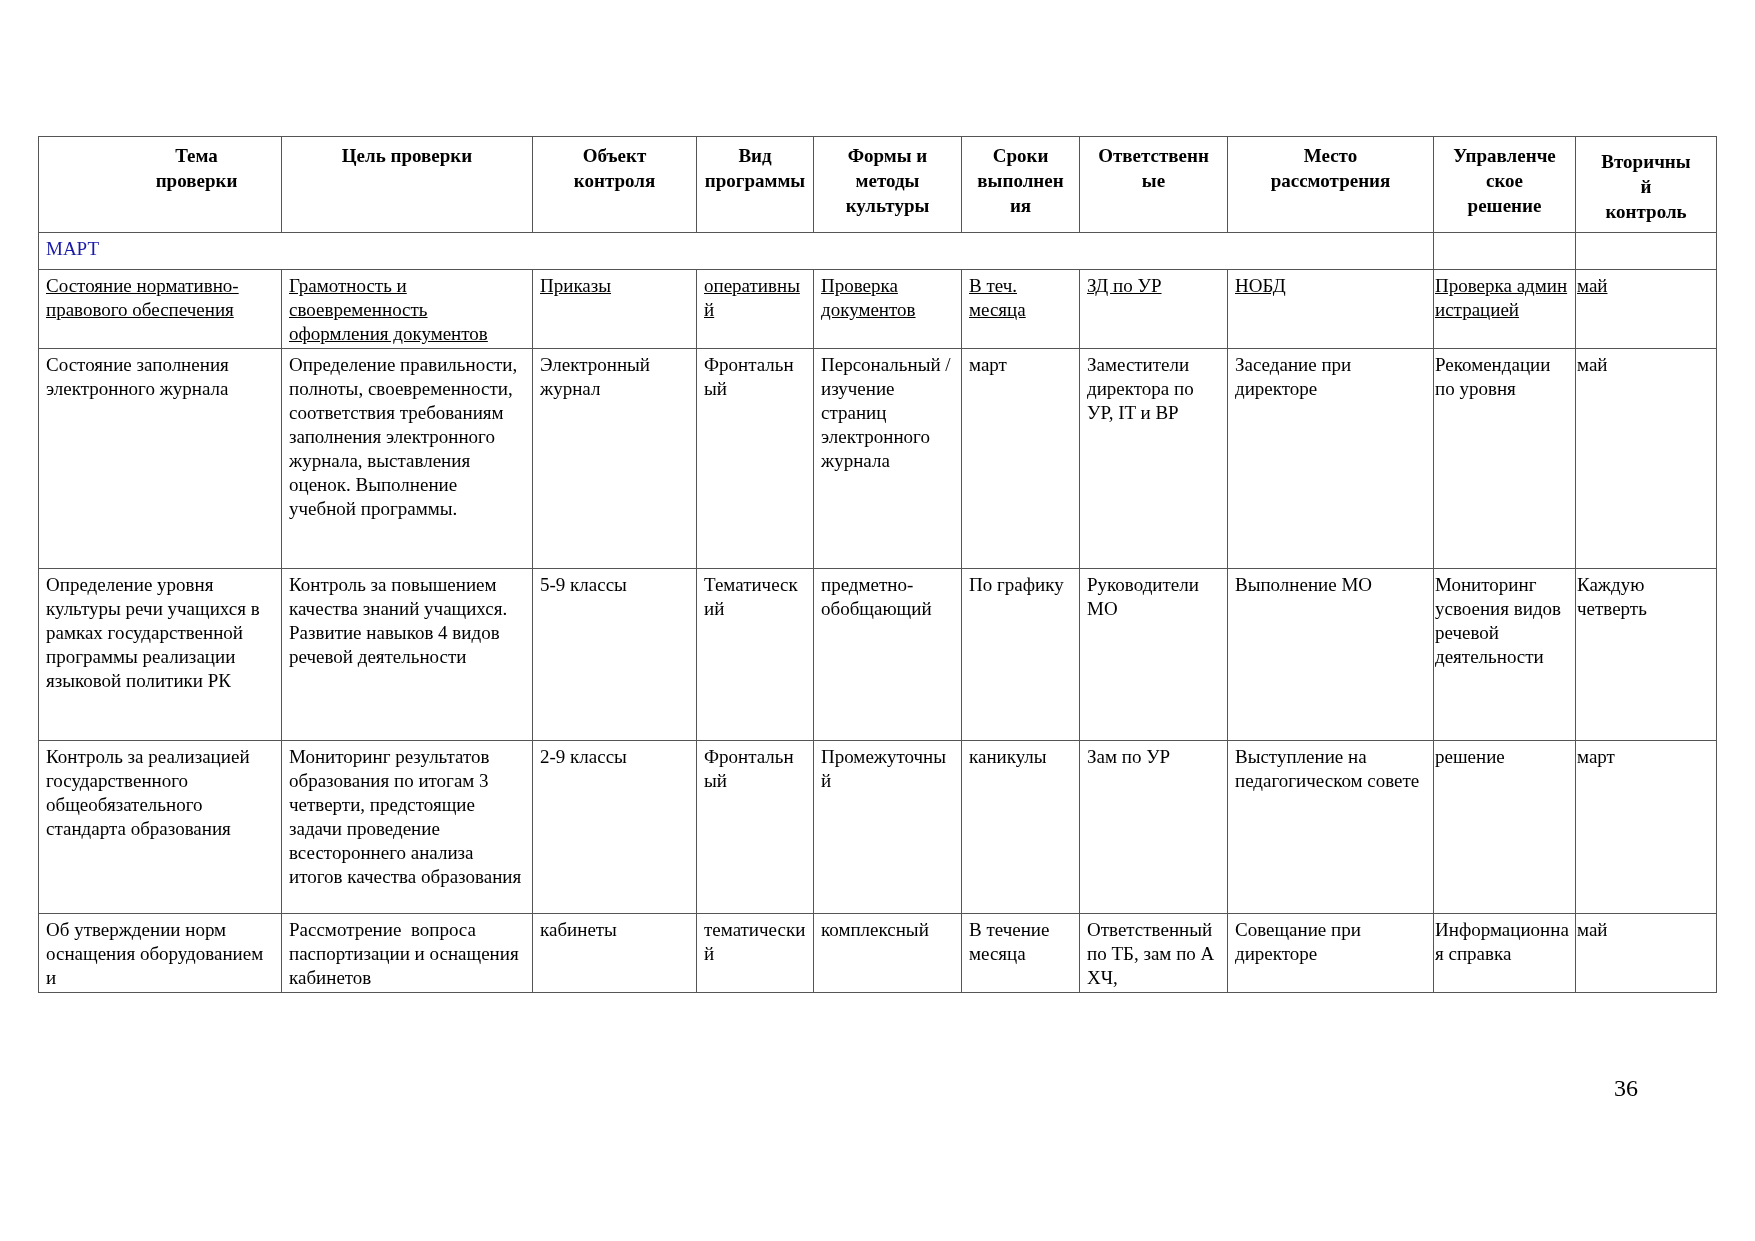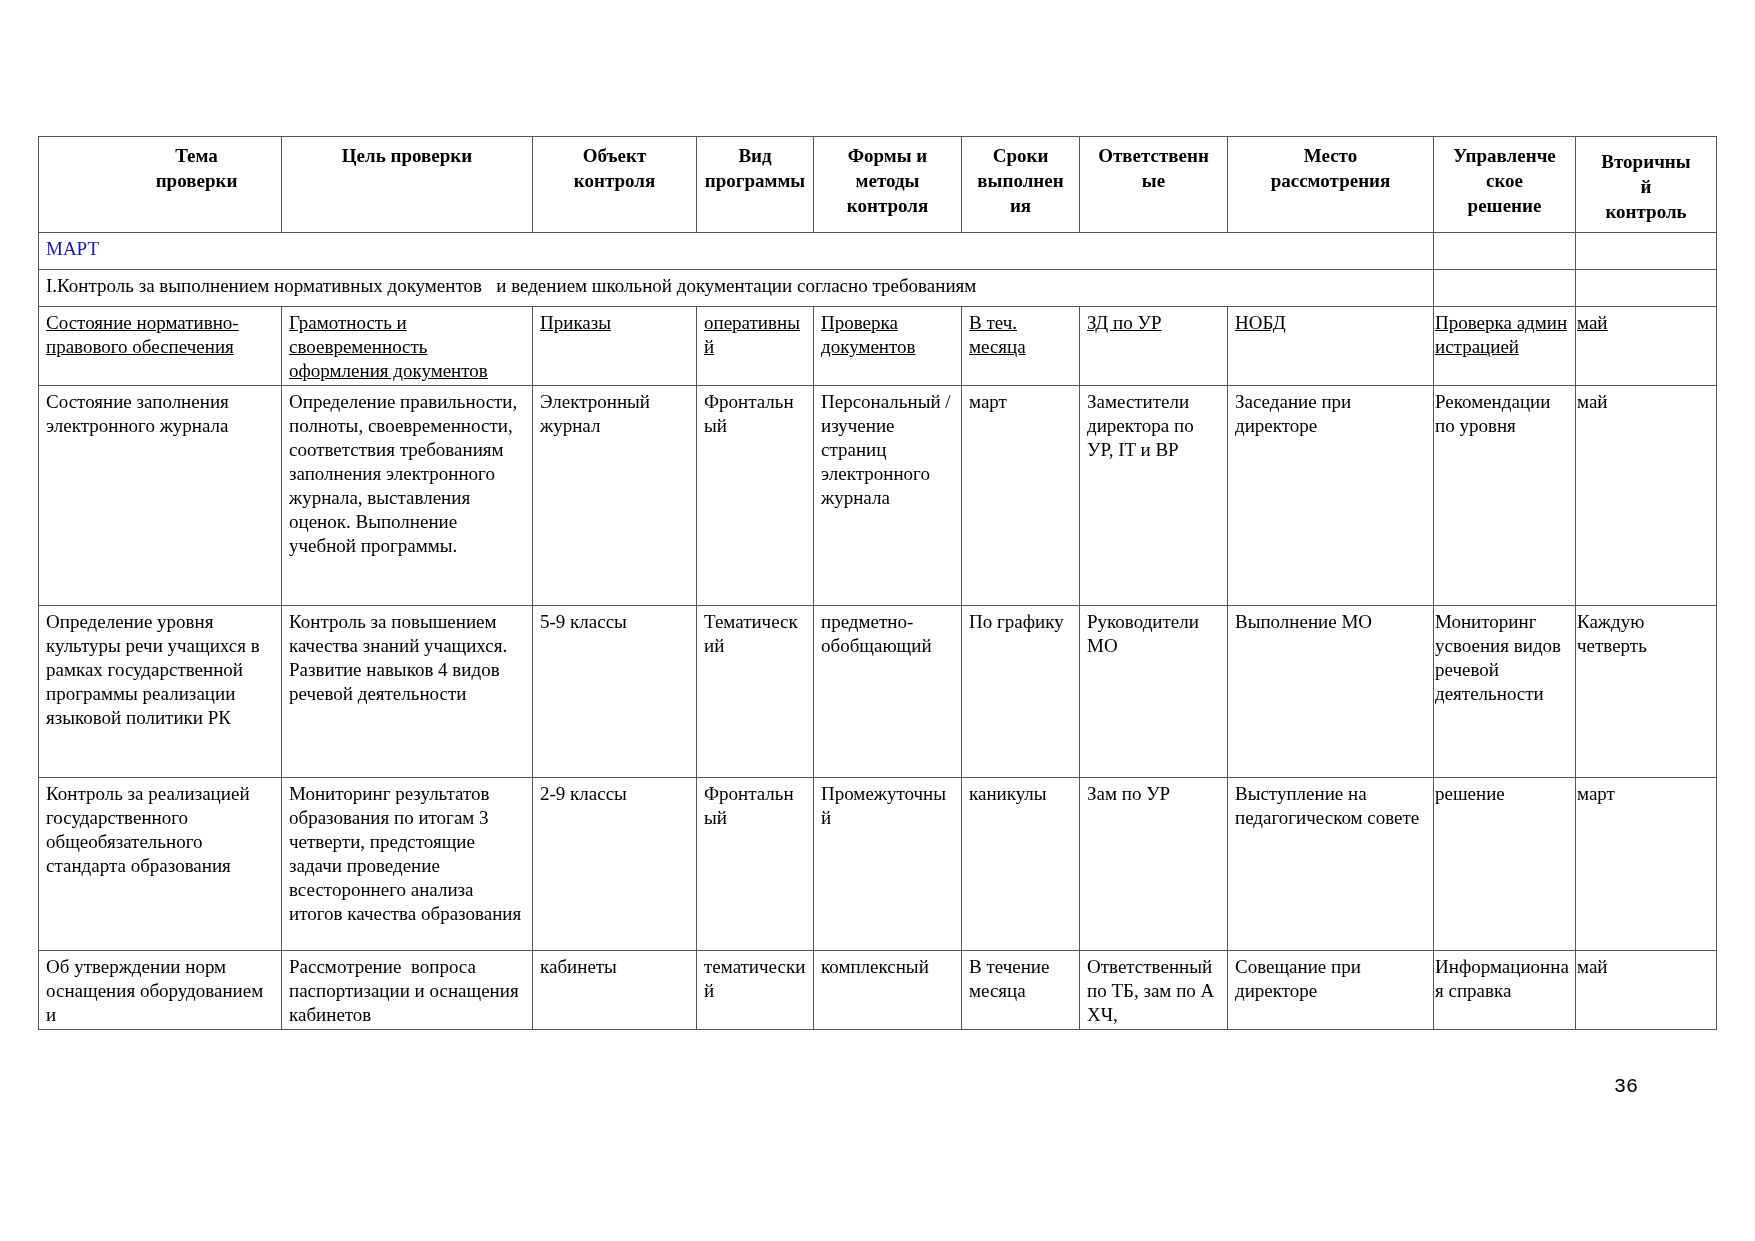--- a/index.html
+++ b/index.html
@@ -18,21 +18,21 @@
   .month-label { color: #1a1aa8; font-weight: bold; text-align: center; }
   .section-label { font-weight: bold; text-align: center; }
   .th-first { padding-left: 80px !important; }
   .big { font-size: 20px; line-height: 28px; }
   .r1 { height: 79px; text-decoration: underline; }
   .r2 { height: 220px; }
   .r3 { height: 172px; }
   .r4 { height: 173px; }
   .r5 { height: 78px; padding-left: 13px; }
   .tight { padding-left: 1px !important; padding-right: 1px !important; }
-  .page-number { position: absolute; left: 1614px; top: 1075px; font-family: Liberation Mono, monospace; font-size: 20px; }
+  .page-number { position: absolute; left: 1614px; top: 1075px; font-family: Liberation Serif, serif; font-size: 24px; }
 </style>
 </head>
 <body>
 
 <div class="page">
   <table class="plan">
     <colgroup>
       <col style="width:243px">
       <col style="width:251px">
       <col style="width:164px">
@@ -48,42 +48,37 @@
         <tr class="hdr-row">
       <th class="th-first" style="white-space:pre-line">Тема
 проверки</th>
       <th style="white-space:pre-line">Цель проверки</th>
       <th style="white-space:pre-line">Объект
 контроля</th>
       <th style="white-space:pre-line">Вид
 программы</th>
       <th style="white-space:pre-line">Формы и
 методы
-контроля</th>
+культуры</th>
       <th style="white-space:pre-line">Сроки
 выполнен
 ия</th>
       <th style="white-space:pre-line">Ответственн
 ые</th>
       <th style="white-space:pre-line">Место
 рассмотрения</th>
       <th style="white-space:pre-line">Управленче
 ское
 решение</th>
       <th style="white-space:pre-line;vertical-align:middle">Вторичны
 й
 контроль</th>
     </tr>
     <tr class="month-row">
       <td colspan="8" class="month-label">МАРТ</td>
-      <td></td>
-      <td></td>
-    </tr>
-    <tr class="section-row">
-      <td colspan="8" class="section-label" style="white-space:pre">I.Контроль за выполнением нормативных документов   и ведением школьной документации согласно требованиям</td>
       <td></td>
       <td></td>
     </tr>
 
     <tr class="r1">
       <td>Состояние нормативно-правового обеспечения</td>
       <td>Грамотность и своевременность оформления документов</td>
       <td>Приказы</td>
       <td style="word-break:break-all">оперативный</td>
       <td>Проверка документов</td>

